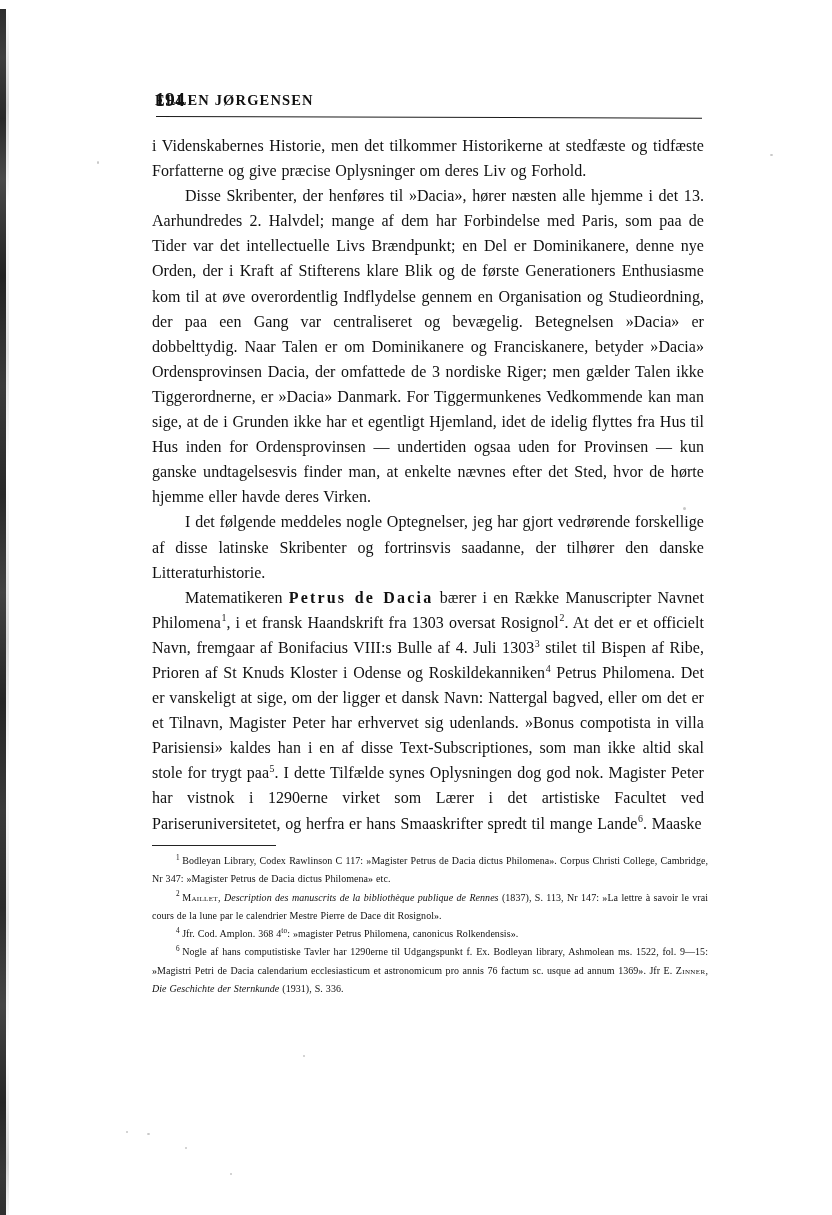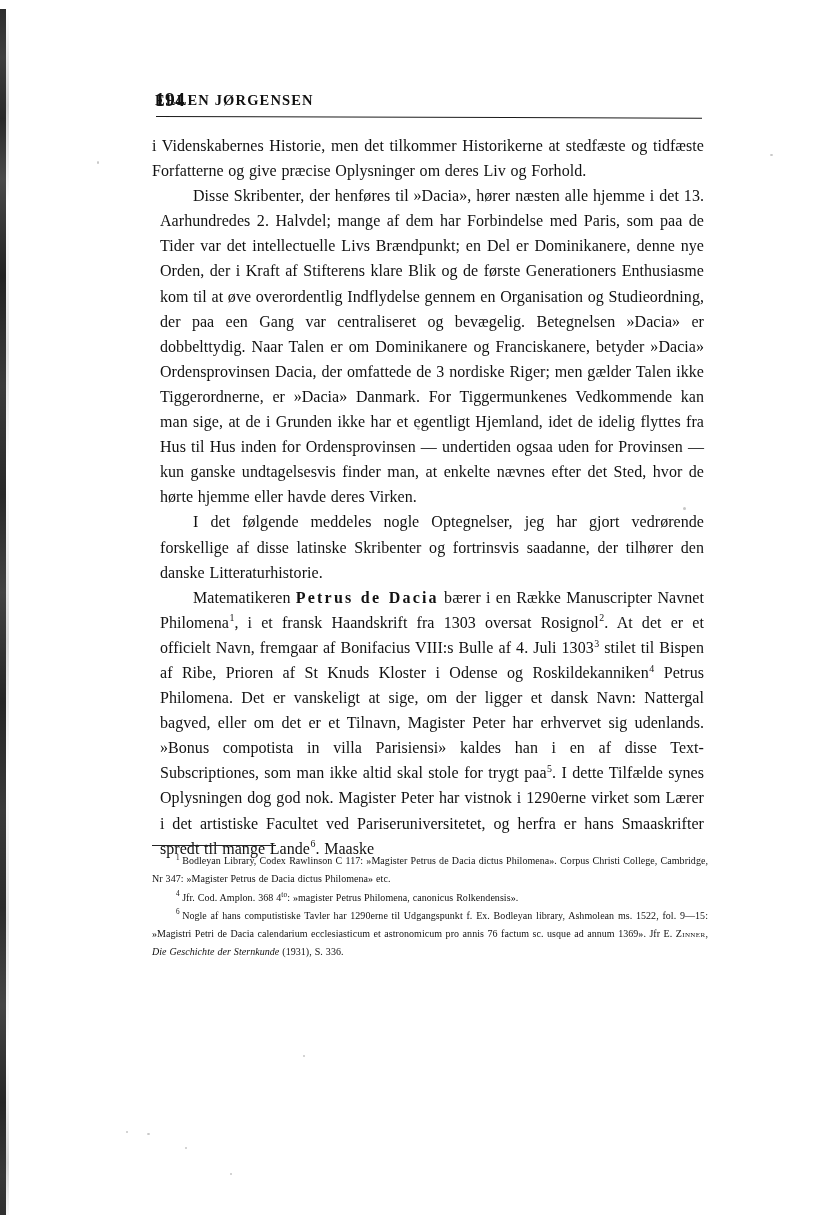--- a/index.html
+++ b/index.html
@@ -111,21 +111,20 @@
     text-justify: inter-word;
     margin: 0;
     letter-spacing: 0.05px;
     word-spacing: 0.6px;
   }
   .para.indent {
     text-indent: 33px;
   }
   .para + .para {
     margin-top: 0;
-    margin-left: 8px;
   }
   .spaced {
     letter-spacing: 2.2px;
     font-weight: bold;
   }
   sup.fn {
     font-size: 0.62em;
     vertical-align: super;
     line-height: 0;
     padding-left: 0.5px;
@@ -201,20 +200,21 @@
   <div class="body-block">
     <p class="para" id="para-1">i Videnskabernes Historie, men det tilkommer Historikerne at stedfæste og tidfæste Forfatterne og give præcise Oplysninger om deres Liv og Forhold.</p>
     <p class="para indent" id="para-2">Disse Skribenter, der henføres til »Dacia», hører næsten alle hjemme i det 13. Aarhundredes 2. Halvdel; mange af dem har Forbindelse med Paris, som paa de Tider var det intellectuelle Livs Brændpunkt; en Del er Dominikanere, denne nye Orden, der i Kraft af Stifterens klare Blik og de første Generationers Enthusiasme kom til at øve overordentlig Indflydelse gennem en Organisation og Studieordning, der paa een Gang var centraliseret og bevægelig. Betegnelsen »Dacia» er dobbelttydig. Naar Talen er om Dominikanere og Franciskanere, betyder »Dacia» Ordensprovinsen Dacia, der omfattede de 3 nordiske Riger; men gælder Talen ikke Tiggerordnerne, er »Dacia» Danmark. For Tiggermunkenes Vedkommende kan man sige, at de i Grunden ikke har et egentligt Hjemland, idet de idelig flyttes fra Hus til Hus inden for Ordensprovinsen — undertiden ogsaa uden for Provinsen — kun ganske undtagelsesvis finder man, at enkelte nævnes efter det Sted, hvor de hørte hjemme eller havde deres Virken.</p>
     <p class="para indent" id="para-3">I det følgende meddeles nogle Optegnelser, jeg har gjort vedrørende forskellige af disse latinske Skribenter og fortrinsvis saadanne, der tilhører den danske Litteraturhistorie.</p>
     <p class="para indent" id="para-4">Matematikeren <span class="spaced">Petrus de Dacia</span> bærer i en Række Manuscripter Navnet Philomena<sup class="fn">1</sup>, i et fransk Haandskrift fra 1303 oversat Rosignol<sup class="fn">2</sup>. At det er et officielt Navn, fremgaar af Bonifacius VIII:s Bulle af 4. Juli 1303<sup class="fn">3</sup> stilet til Bispen af Ribe, Prioren af St Knuds Kloster i Odense og Roskildekanniken<sup class="fn">4</sup> Petrus Philomena. Det er vanskeligt at sige, om der ligger et dansk Navn: Nattergal bagved, eller om det er et Tilnavn, Magister Peter har erhvervet sig udenlands. »Bonus compotista in villa Parisiensi» kaldes han i en af disse Text-Subscriptiones, som man ikke altid skal stole for trygt paa<sup class="fn">5</sup>. I dette Tilfælde synes Oplysningen dog god nok. Magister Peter har vistnok i 1290erne virket som Lærer i det artistiske Facultet ved Pariseruniversitetet, og herfra er hans Smaaskrifter spredt til mange Lande<sup class="fn">6</sup>. Maaske</p>
   </div>
 
   <div class="fn-rule"></div>
   <div class="footnotes" id="footnotes">
       <p class="fnote" id="footnote-1"><sup class="marker">1</sup>Bodleyan Library, Codex Rawlinson C 117: »Magister Petrus de Dacia dictus Philomena». Corpus Christi College, Cambridge, Nr 347: »Magister Petrus de Dacia dictus Philomena» etc.</p>
+      <p class="fnote" id="footnote-2"><sup class="marker">2</sup><span class="sc">Maillet</span>, <span class="it">Description des manuscrits de la bibliothèque publique de Rennes</span> (1837), S. 113, Nr 147: »La lettre à savoir le vrai cours de la lune par le calendrier Mestre Pierre de Dace dit Rosignol».</p>
       <p class="fnote" id="footnote-4"><sup class="marker">4</sup>Jfr. Cod. Amplon.  368 4<sup class="sup-to">to</sup>: »magister Petrus Philomena, canonicus Rolkendensis».</p>
       <p class="fnote" id="footnote-6"><sup class="marker">6</sup>Nogle af hans computistiske Tavler har 1290erne til Udgangspunkt f. Ex. Bodleyan library, Ashmolean ms. 1522, fol. 9—15: »Magistri Petri de Dacia calendarium ecclesiasticum et astronomicum pro annis 76 factum sc. usque ad annum 1369».  Jfr E. <span class="sc">Zinner</span>, <span class="it">Die Geschichte der Sternkunde</span> (1931), S. 336.</p>
     </div>
 
   <span class="speck" style="left:97px;  top:152px; width:2px; height:3px;"></span>
   <span class="speck" style="left:338px; top:187px; width:4px; height:2px;"></span>
   <span class="speck" style="left:417px; top:418px; width:3px; height:3px;"></span>
   <span class="speck" style="left:683px; top:498px; width:3px; height:3px;"></span>
   <span class="speck" style="left:303px; top:1046px; width:2px; height:2px;"></span>
   <span class="speck" style="left:126px; top:1122px; width:2px; height:2px;"></span>

